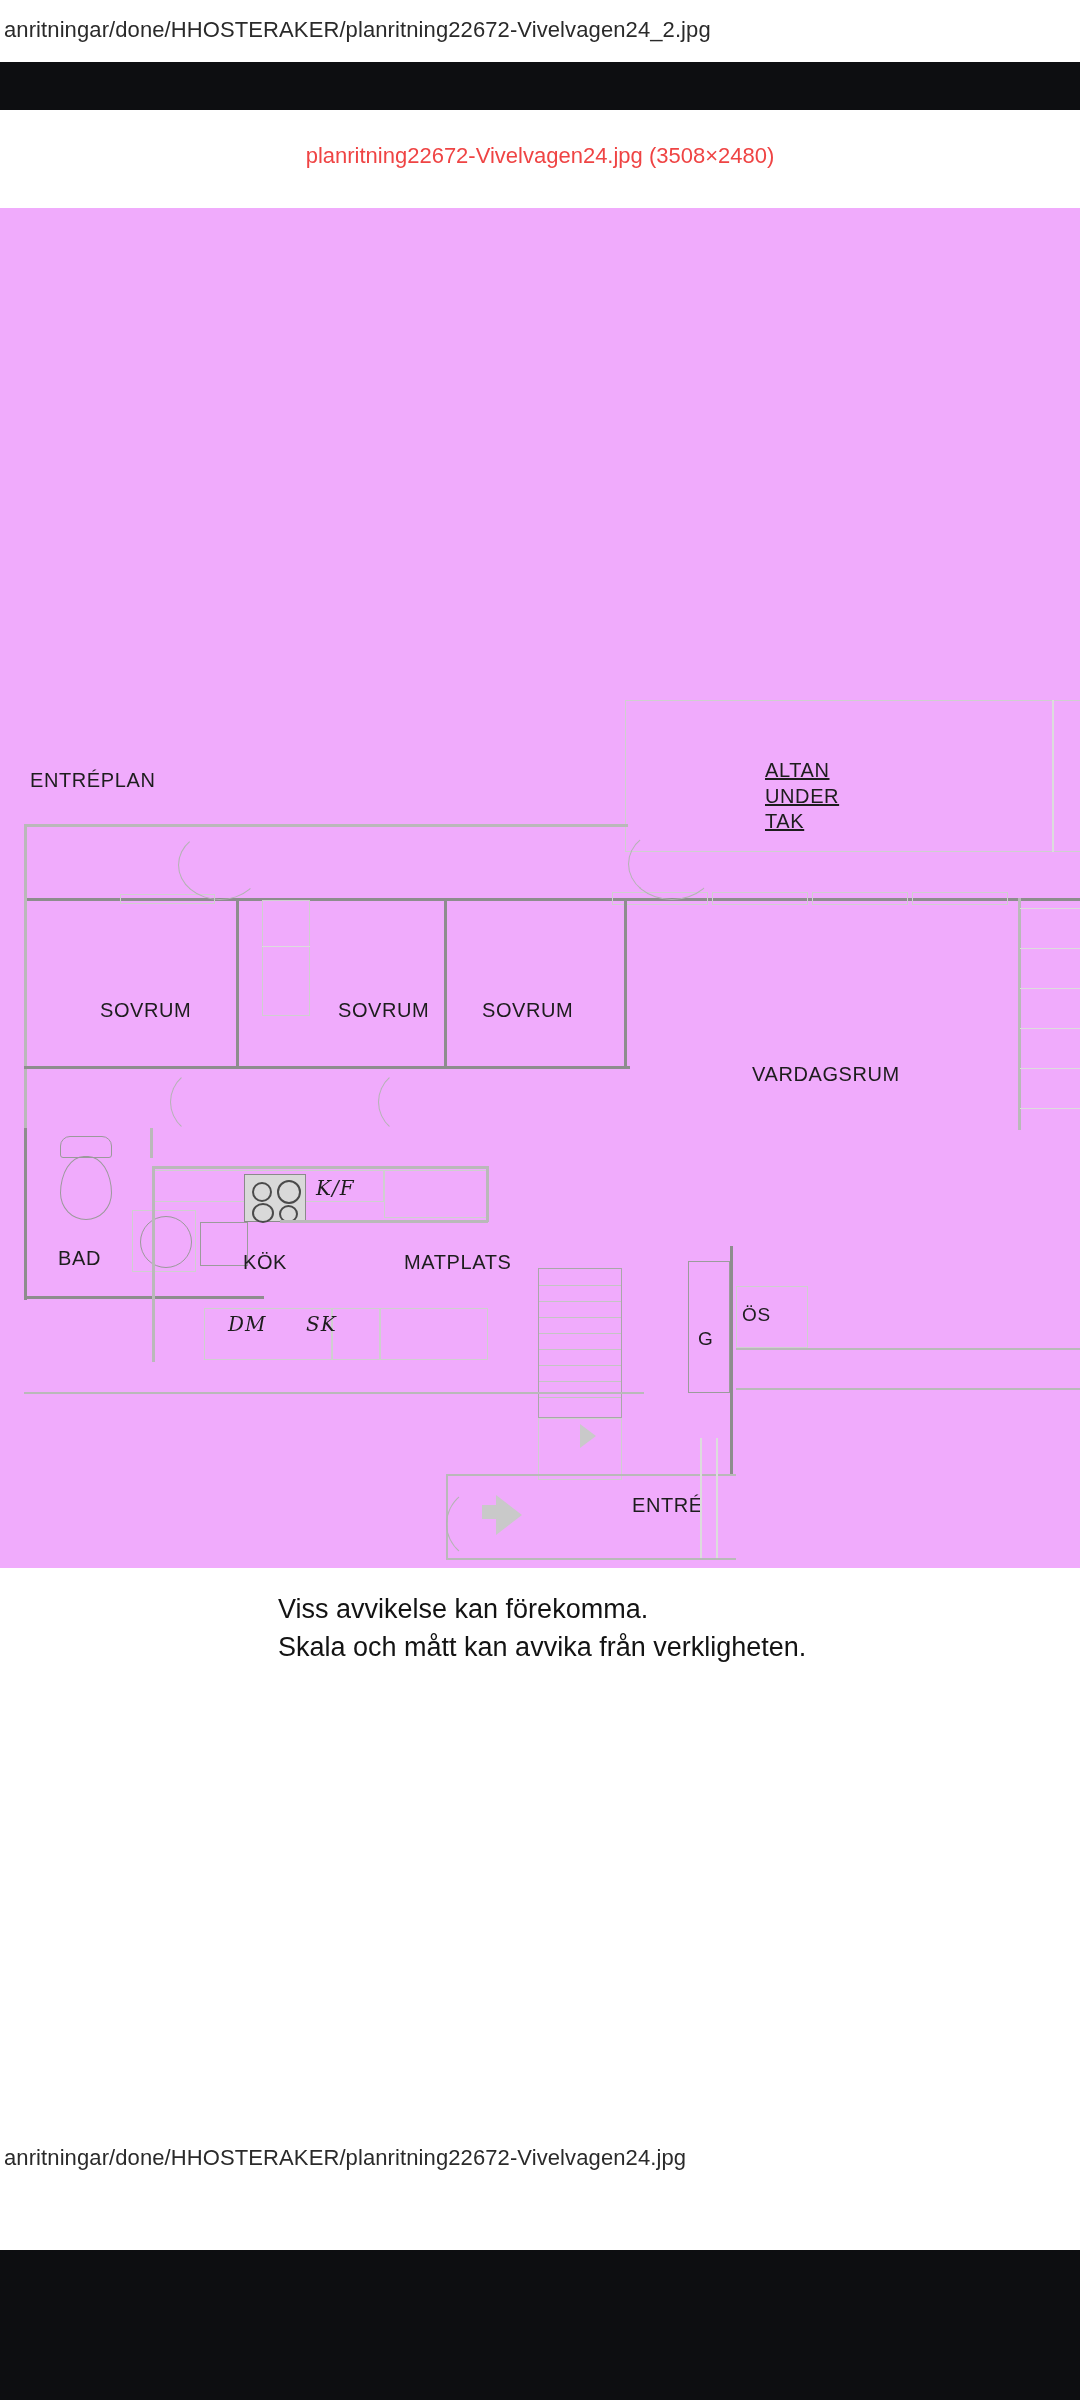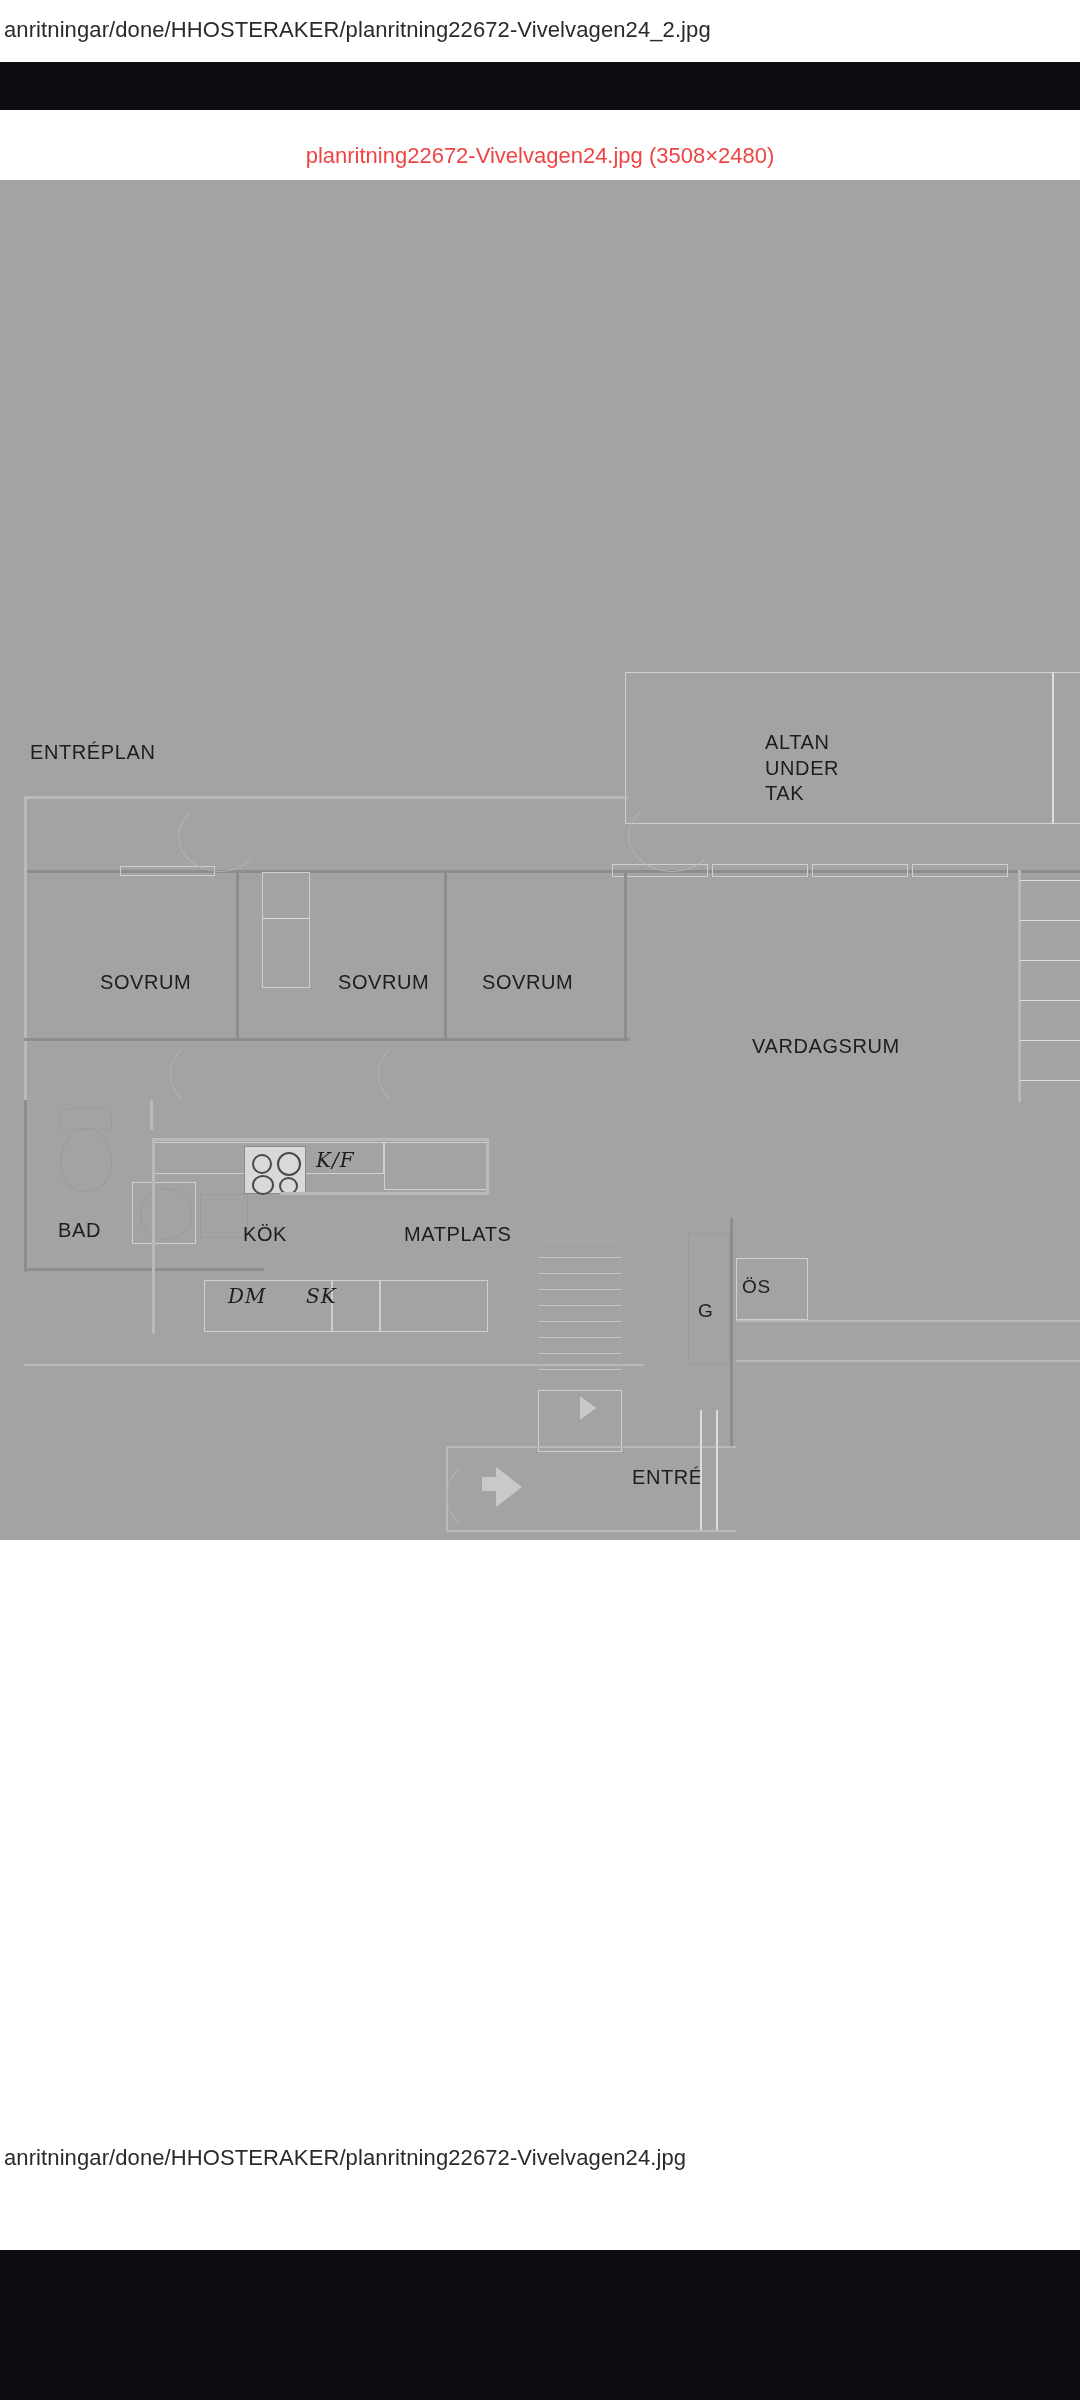--- a/index.html
+++ b/index.html
@@ -27,22 +27,22 @@
   .path-bottom{top:2136px;height:44px;line-height:44px;padding-left:4px;}
 
   
   .img-title{
     position:absolute;left:0;top:143px;width:1080px;
     text-align:center;font-size:22px;color:#ef4444;
   }
 
   
   .plan{
-    position:absolute;left:0;top:180px;width:1080px;height:1360px;
-    background:#a3a3a3;
+    position:absolute;left:0;top:208px;width:1080px;height:1360px;
+    background:#f0abfc;
   }
   .plan-inner{position:absolute;inset:0;}
 
   
   .wall{position:absolute;background:#8d8d8d;}
   .wall.thin{background:#b9b9b9;}
   .wall.faint{background:#dcdcdc;}
   .box{position:absolute;border:1px solid #9b9b9b;box-sizing:border-box;background:transparent;}
   .box.faint{border-color:#cfcfcf;}
 
@@ -103,21 +103,21 @@
 
   <div class="img-title">planritning22672-Vivelvagen24.jpg (3508×2480)</div>
 
   <div class="plan">
     <div class="plan-inner">
 
       <div class="box faint" style="left:625px;top:492px;width:460px;height:152px;"></div>
 
       <div class="rlabel" style="left:30px;top:560px;">ENTRÉPLAN</div>
 
-      <div class="rlabel" style="left:765px;top:550px;">ALTAN
+      <div class="rlabel" style="left:765px;top:550px;text-decoration:underline;">ALTAN
 UNDER
 TAK</div>
 
       <div class="wall thin" style="left:24px;top:616px;width:604px;height:3px;"></div>
 
       <div class="wall thin" style="left:24px;top:616px;width:3px;height:78px;"></div>
 
       <div class="wall faint" style="left:1052px;top:492px;width:2px;height:152px;"></div>
 
       <div class="wall" style="left:24px;top:690px;width:1056px;height:3px;"></div>
@@ -235,18 +235,20 @@
       <div class="entry-arrow" style="left:496px;top:1287px;"></div>
       <div class="entry-arrow-tail" style="left:482px;top:1297px;width:18px;height:14px;"></div>
 
       <div class="rlabel" style="left:614px;top:1285px;margin-left:18px;">ENTRÉ</div>
 
       <div class="wall faint" style="left:700px;top:1230px;width:2px;height:120px;"></div>
       <div class="wall faint" style="left:716px;top:1230px;width:2px;height:120px;"></div>
     </div>
   </div>
 
+  <div class="disclaimer">Viss avvikelse kan förekomma.
+Skala och mått kan avvika från verkligheten.</div>
 
   <div class="path-strip path-bottom">anritningar/done/HHOSTERAKER/planritning22672-Vivelvagen24.jpg</div>
 
   <div class="bar bar-bottom"></div>
 
 </div>
 
 </body></html>

